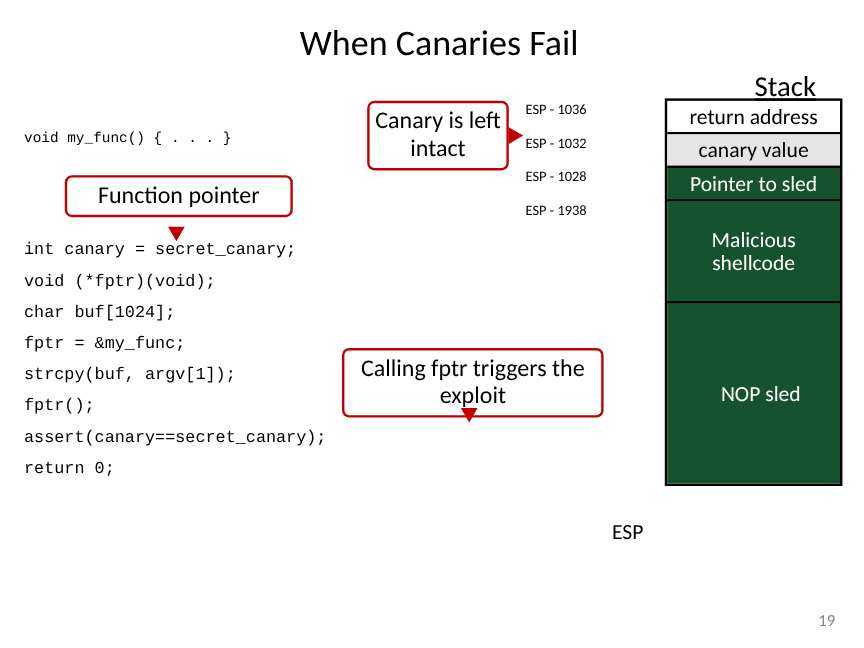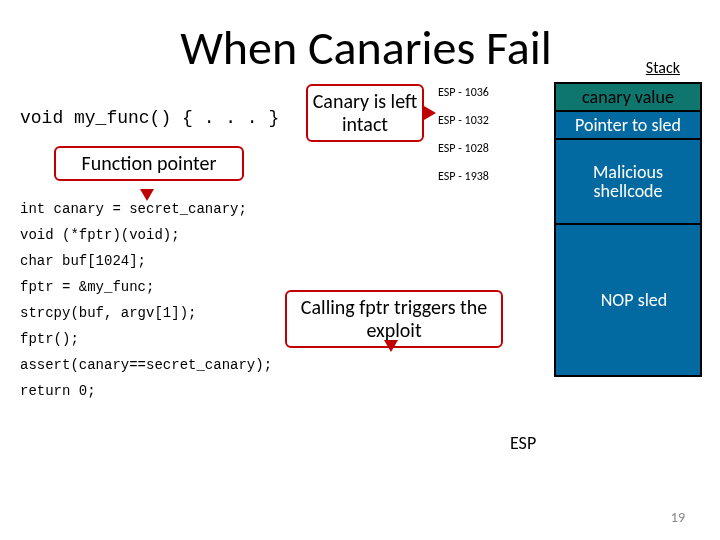--- a/index.html
+++ b/index.html
@@ -5,40 +5,40 @@
   * { box-sizing: border-box; margin: 0; padding: 0; }
   body {
     width: 720px;
     height: 540px;
     background: #fff;
     font-family: Calibri, Arial, sans-serif;
     position: relative;
     overflow: hidden;
   }
   .title {
-    font-size: 48px;
+    font-size: 30px;
     text-align: center;
     margin-top: 18px;
     font-weight: 400;
     color: #000;
     margin-left: 12px;
   }
   .stack-label {
     position: absolute;
     top: 58px;
     right: 40px;
-    font-size: 16px;
+    font-size: 24px;
     text-decoration: underline;
   }
   .code-decl {
     position: absolute;
     top: 108px;
     left: 20px;
     font-family: Consolas, 'Courier New', monospace;
-    font-size: 18px;
+    font-size: 12px;
   }
   .callout {
     position: absolute;
     background: #fff;
     border: 2px solid #c00000;
     border-radius: 6px;
     text-align: center;
     font-size: 20px;
     padding: 4px 0;
     line-height: 1.15;
@@ -68,41 +68,41 @@
     display: flex;
     align-items: center;
     justify-content: center;
     padding: 2px 4px;
     line-height: 1.05;
   }
   .stack-cell:last-child { border-bottom: none; padding-left: 16px; }
   .h28 { height: 28px; }
   .h85 { height: 85px; }
   .h150 { height: 150px; }
-  .red-fill { background: #0369a1; color: #fff; }
-  .yellow-fill { background: #0f766e; }
+  .red-fill { background: #14532d; color: #fff; }
+  .yellow-fill { background: #e5e5e5; }
   .code-body {
     position: absolute;
     top: 196px;
     left: 20px;
     font-family: Consolas, 'Courier New', monospace;
     font-size: 14px;
     line-height: 26px;
     white-space: pre;
   }
   .esp-bottom {
     position: absolute;
     top: 432px;
     left: 510px;
     font-size: 18px;
   }
   .page-num {
     position: absolute;
     bottom: 14px;
-    right: 35px;
+    right: 24px;
     font-size: 14px;
     color: #888;
     text-align: right;
   }
   .triangle {
     position: absolute;
     width: 0; height: 0;
     border-style: solid;
   }
   .tri-canary {
@@ -137,20 +137,21 @@
 <div class="triangle tri-fptr"></div>
 
 <div class="esp-col">
   <div>ESP - 1036</div>
   <div>ESP - 1032</div>
   <div>ESP - 1028</div>
   <div>ESP - 1938</div>
 </div>
 
 <div class="stack-box">
+  <div class="stack-cell h28">return address</div>
   <div class="stack-cell h28 yellow-fill">canary value</div>
   <div class="stack-cell h28 red-fill">Pointer to sled</div>
   <div class="stack-cell h85 red-fill">Malicious shellcode</div>
   <div class="stack-cell h150 red-fill">NOP sled</div>
 </div>
 
 <div class="code-body">int canary = secret_canary;
 void (*fptr)(void);
 char buf[1024];
 fptr = &amp;my_func;

